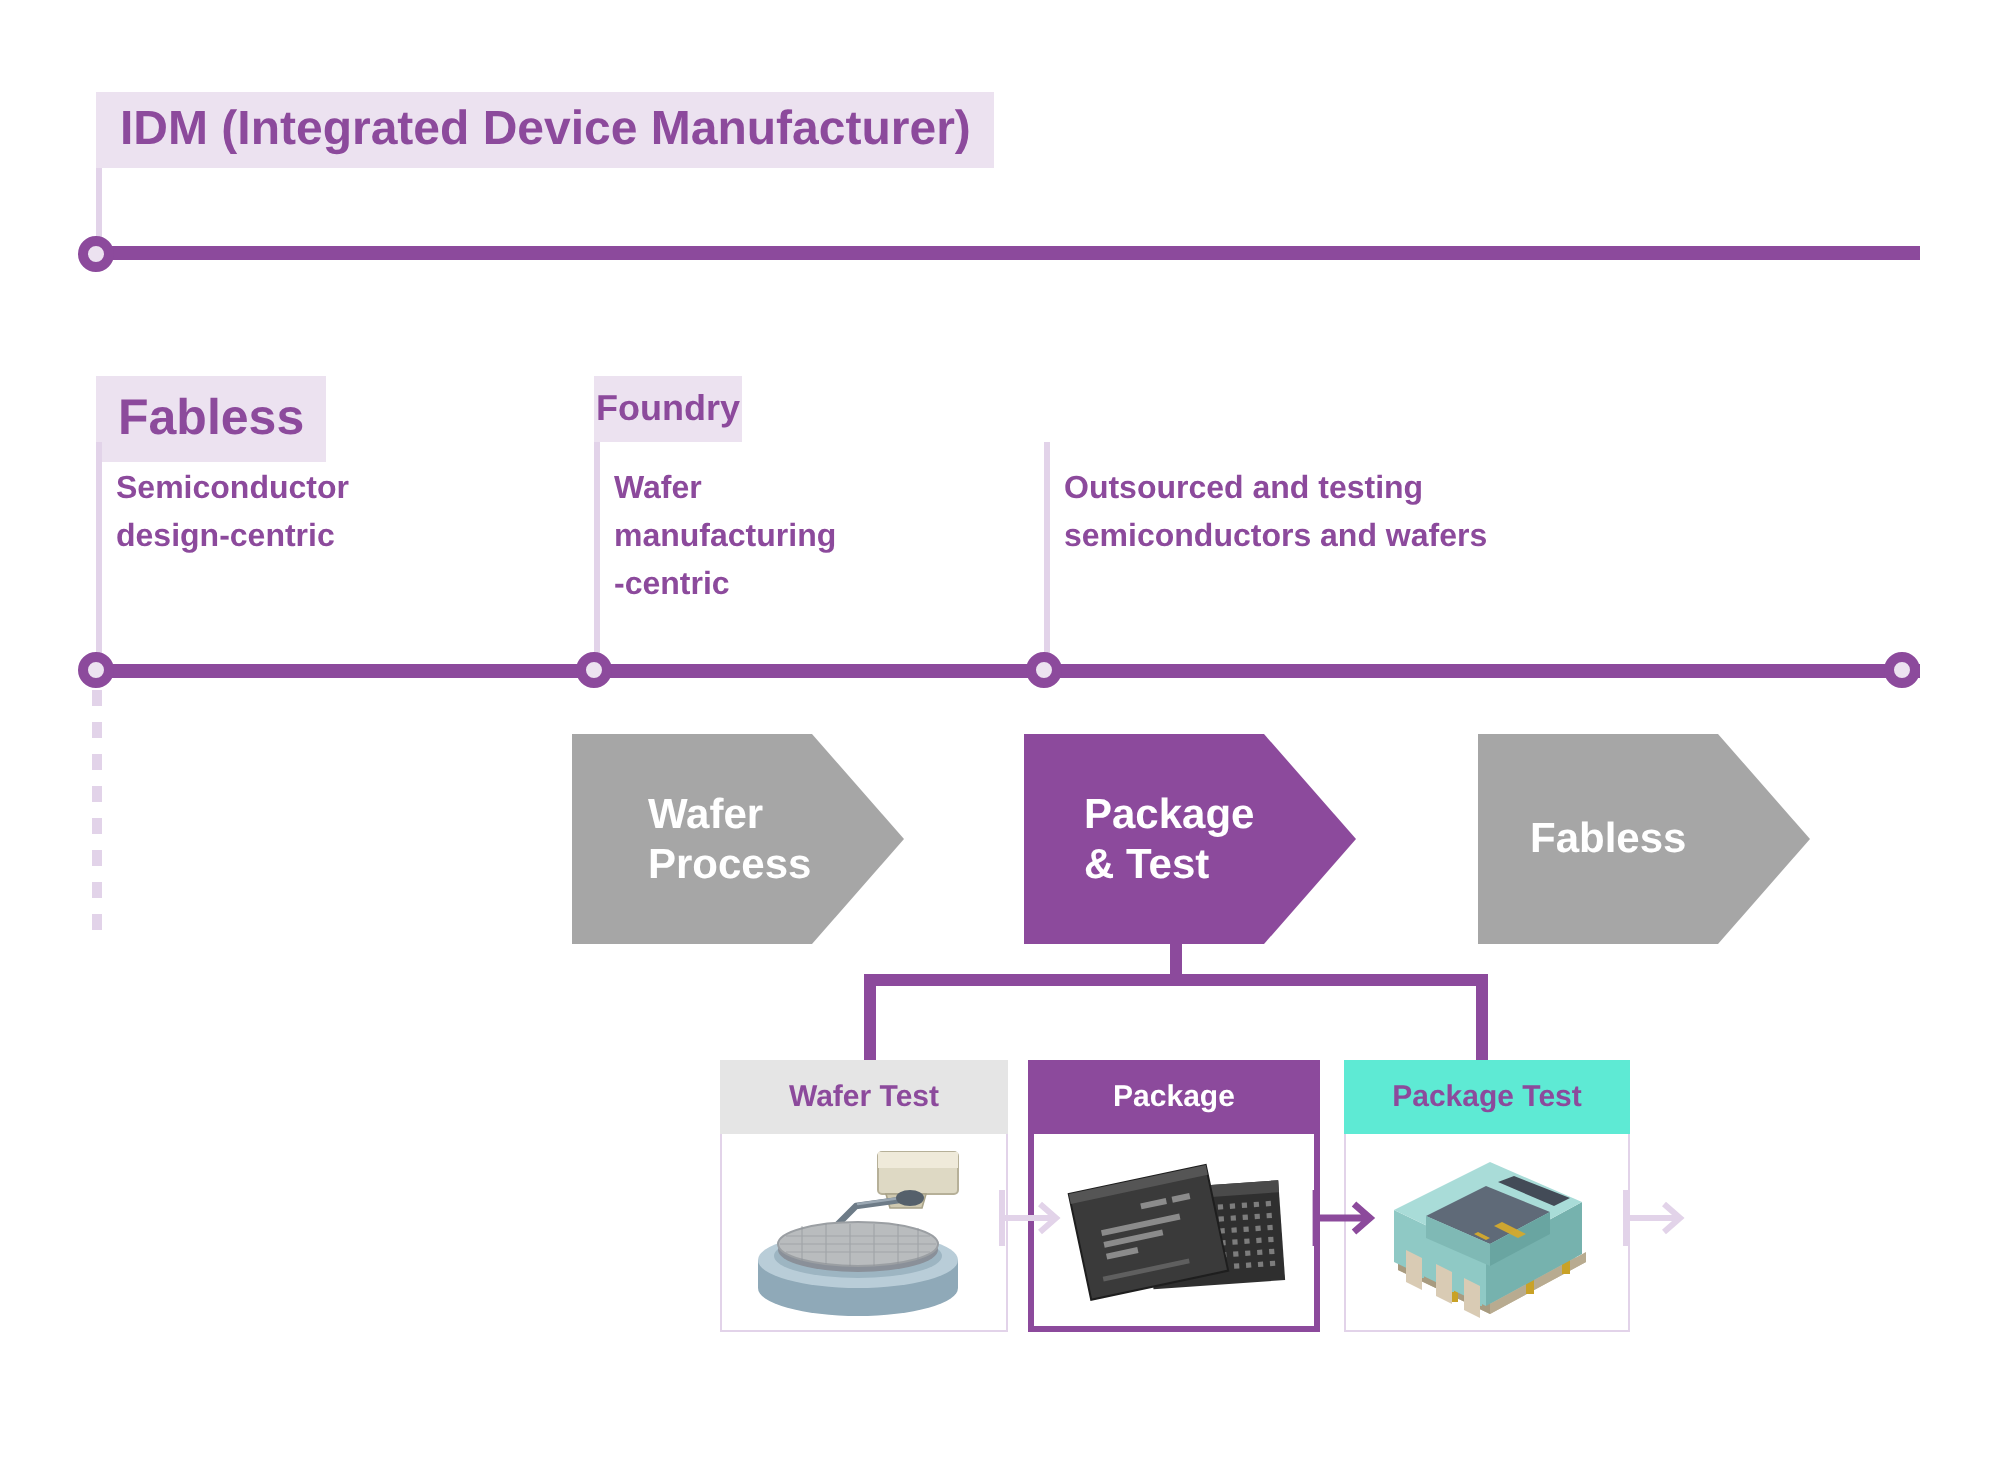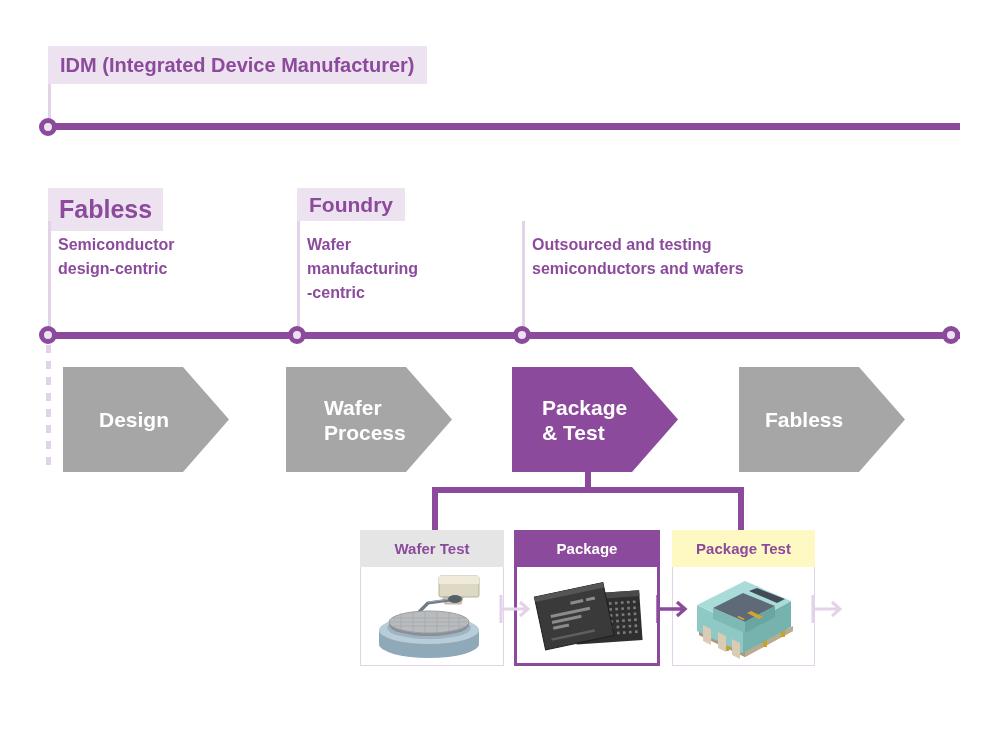--- a/index.html
+++ b/index.html
@@ -76,61 +76,54 @@
     display:flex;align-items:center;justify-content:center;
     box-sizing:border-box;
   }
   .arrow{position:absolute;}
 </style>
 </head>
 <body>
 
 <div id="stage">
 
-  <div class="badge" id="idm-badge" style="left:48px;top:46px;height:38px;padding:0 12px;font-size:20px;">
+  <div class="badge" id="idm-badge" style="left:48px;top:46px;height:38px;padding:0 12px;font-size:24px;">
     <span>IDM (Integrated Device Manufacturer)</span>
   </div>
   <div class="vline" style="left:48px;top:84px;width:3px;height:44px;"></div>
   <div class="tline" style="left:48px;top:123px;width:912px;height:7px;"></div>
   <div class="node" style="left:39px;top:118px;"></div>
 
   <div class="badge" style="left:48px;top:188px;height:43px;padding:0 11px;font-size:25px;">
     <span>Fabless</span>
   </div>
   <div class="vline" style="left:48px;top:221px;width:3px;height:112px;"></div>
   <div class="desc" style="left:58px;top:233px;width:230px;">Semiconductor
 design-centric</div>
 
-  <div class="badge" style="left:297px;top:188px;height:33px;padding:0 12px;font-size:21px;text-align:center;">
+  <div class="badge" style="left:297px;top:188px;height:33px;padding:0 1px;font-size:18px;text-align:center;">
     <span>Foundry</span>
   </div>
   <div class="vline" style="left:297px;top:221px;width:3px;height:112px;"></div>
   <div class="desc" style="left:307px;top:233px;width:210px;">Wafer
 manufacturing
 -centric</div>
 
   <div class="vline" style="left:522px;top:221px;width:3px;height:112px;"></div>
   <div class="desc" style="left:532px;top:233px;width:420px;">Outsourced and testing
 semiconductors and wafers</div>
 
   <div class="tline" style="left:48px;top:332px;width:912px;height:7px;"></div>
   <div class="node" style="left:39px;top:326px;"></div>
   <div class="node" style="left:288px;top:326px;"></div>
   <div class="node" style="left:513px;top:326px;"></div>
   <div class="node" style="left:942px;top:326px;"></div>
 
   <div class="dashed" style="left:46px;top:345px;height:128px;"></div>
 
-  <div class="chev" style="left:63px;width:212px;">
-    <div class="body" style="width:166px;background:#a6a6a6;"></div>
-    <svg class="tail" style="left:172px;" width="40" height="105" viewBox="0 0 40 105">
-      <path d="M0 0 L40 52.5 L0 105 L0 70 L17 52.5 L0 35 Z" fill="#a6a6a6"></path>
-    </svg>
-    <div class="label" style="width:166px;padding-left:36px;">Design</div>
-  </div>
 
   <div class="chev" style="left:286px;width:212px;">
     <div class="body" style="width:166px;background:#a6a6a6;"></div>
     <svg class="tail" style="left:172px;" width="40" height="105" viewBox="0 0 40 105">
       <path d="M0 0 L40 52.5 L0 105 L0 70 L17 52.5 L0 35 Z" fill="#a6a6a6"></path>
     </svg>
     <div class="label" style="width:166px;padding-left:38px;">Wafer
 Process</div>
   </div>
 
@@ -292,21 +285,21 @@
           </g>
           <g fill="#6f6f6f" opacity="0.7">
             <rect x="20" y="62" width="44" height="2.4"></rect>
           </g>
         </g>
       </svg>
     </div>
   </div>
 
   <div class="subbox" style="left:672px;width:143px;">
-    <div class="hdr" style="background:#fef9c3;color:#8c4a9c;">
+    <div class="hdr" style="background:#5eead4;color:#8c4a9c;">
       <span>Package Test</span>
     </div>
     <div class="pic" style="border:1px solid #e2d3e9;border-top:none;">
       <svg width="118" height="94" viewBox="0 0 118 94">
 
         <path d="M14 66 L60 88 L108 62 L62 42 Z" fill="#c7ba9f"></path>
         <path d="M14 66 L60 88 L60 83 L14 61 Z" fill="#a89b80"></path>
         <path d="M60 88 L108 62 L108 57 L60 83 Z" fill="#b8ab90"></path>
 
         <g fill="#c9a227">

